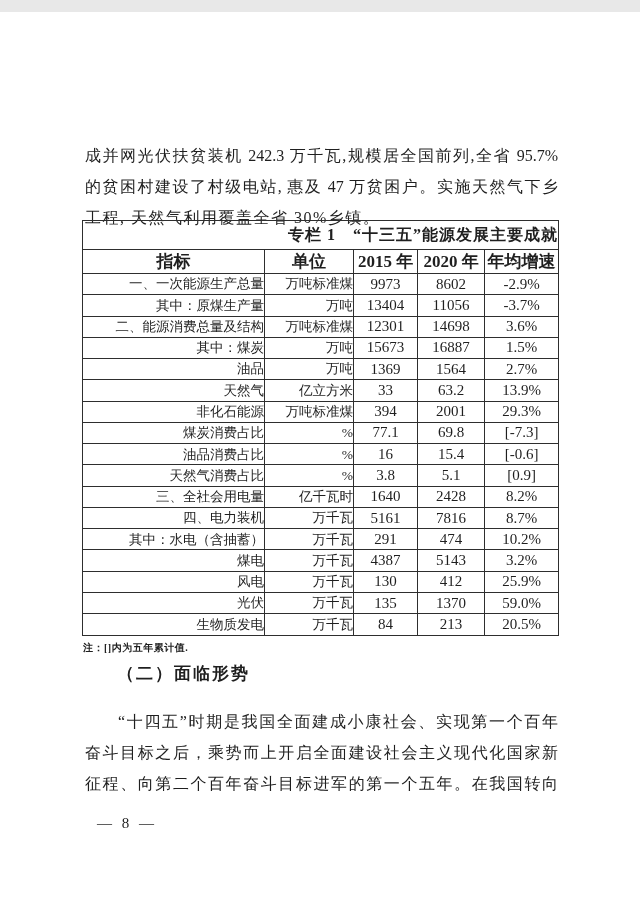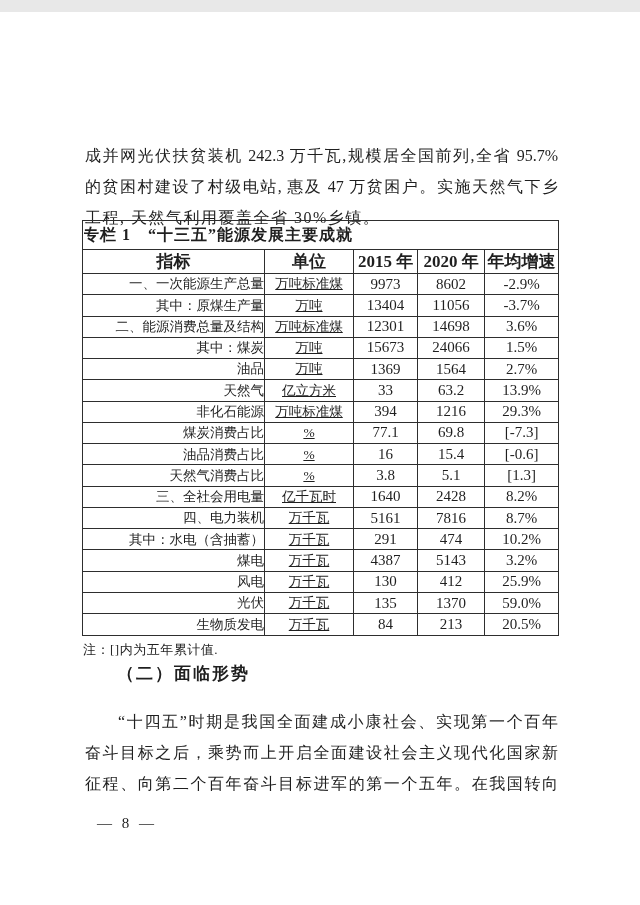--- a/index.html
+++ b/index.html
@@ -20,36 +20,36 @@
   .para-top{top:112px;}
   .para-bottom{top:678px;}
   .para-bottom .line.first{padding-left:33px;}
 
   
   .box-table{position:absolute;left:82px;top:208px;width:476px;}
   table{border-collapse:collapse;width:476px;table-layout:fixed;}
   th,td{border:1px solid #2e2e2e;padding:0;overflow:hidden;}
   table{border:1.4px solid #222;}
   .title-row th{
-    height:28px;font-size:16px;font-weight:bold;text-align:left;
+    height:28px;font-size:16px;font-weight:bold;text-align:right;
     letter-spacing:1px;border-bottom:1px solid #2e2e2e;border-radius:10px;
   }
   .header-row th{height:22px;font-size:17px;font-weight:bold;text-align:center;}
   tbody td{height:20.28px;font-size:13.5px;line-height:1;}
   td.c-ind{text-align:right;padding-left:6px;}
   tr.indent td.c-ind{padding-left:42px;}
-  td.c-unit{text-align:center;text-decoration:underline;}
+  td.c-unit{text-align:right;}
   td.c-num{text-align:center;font-size:15px;}
   col.w-ind{width:182px;}col.w-unit{width:89px;}
   col.w-y1{width:64px;}col.w-y2{width:67px;}col.w-gr{width:74px;}
 
   
   .note{
     position:absolute;left:83px;top:629px;
-    font-size:13px;letter-spacing:0.5px;
+    font-size:10px;letter-spacing:0.5px;font-weight:bold;
   }
   
   .section-heading{
     position:absolute;left:117px;top:650px;margin:0;
     font-size:17px;font-weight:bold;letter-spacing:2px;
   }
   
   .footer{
     position:absolute;left:97px;top:803px;
     font-size:15px;word-spacing:6px;
@@ -106,42 +106,42 @@
           <td class="c-ind">二、能源消费总量及结构</td>
           <td class="c-unit">万吨标准煤</td>
           <td class="c-num">12301</td>
           <td class="c-num">14698</td>
           <td class="c-num">3.6%</td>
         </tr>
         <tr>
           <td class="c-ind">其中：煤炭</td>
           <td class="c-unit">万吨</td>
           <td class="c-num">15673</td>
-          <td class="c-num">24066</td>
+          <td class="c-num">16887</td>
           <td class="c-num">1.5%</td>
         </tr>
         <tr class="indent">
           <td class="c-ind">油品</td>
           <td class="c-unit">万吨</td>
           <td class="c-num">1369</td>
           <td class="c-num">1564</td>
           <td class="c-num">2.7%</td>
         </tr>
         <tr class="indent">
           <td class="c-ind">天然气</td>
           <td class="c-unit">亿立方米</td>
           <td class="c-num">33</td>
           <td class="c-num">63.2</td>
           <td class="c-num">13.9%</td>
         </tr>
         <tr class="indent">
           <td class="c-ind">非化石能源</td>
           <td class="c-unit">万吨标准煤</td>
           <td class="c-num">394</td>
-          <td class="c-num">1216</td>
+          <td class="c-num">2001</td>
           <td class="c-num">29.3%</td>
         </tr>
         <tr class="indent">
           <td class="c-ind">煤炭消费占比</td>
           <td class="c-unit">%</td>
           <td class="c-num">77.1</td>
           <td class="c-num">69.8</td>
           <td class="c-num">[-7.3]</td>
         </tr>
         <tr class="indent">
@@ -149,21 +149,21 @@
           <td class="c-unit">%</td>
           <td class="c-num">16</td>
           <td class="c-num">15.4</td>
           <td class="c-num">[-0.6]</td>
         </tr>
         <tr class="indent">
           <td class="c-ind">天然气消费占比</td>
           <td class="c-unit">%</td>
           <td class="c-num">3.8</td>
           <td class="c-num">5.1</td>
-          <td class="c-num">[1.3]</td>
+          <td class="c-num">[0.9]</td>
         </tr>
         <tr>
           <td class="c-ind">三、全社会用电量</td>
           <td class="c-unit">亿千瓦时</td>
           <td class="c-num">1640</td>
           <td class="c-num">2428</td>
           <td class="c-num">8.2%</td>
         </tr>
         <tr>
           <td class="c-ind">四、电力装机</td>

